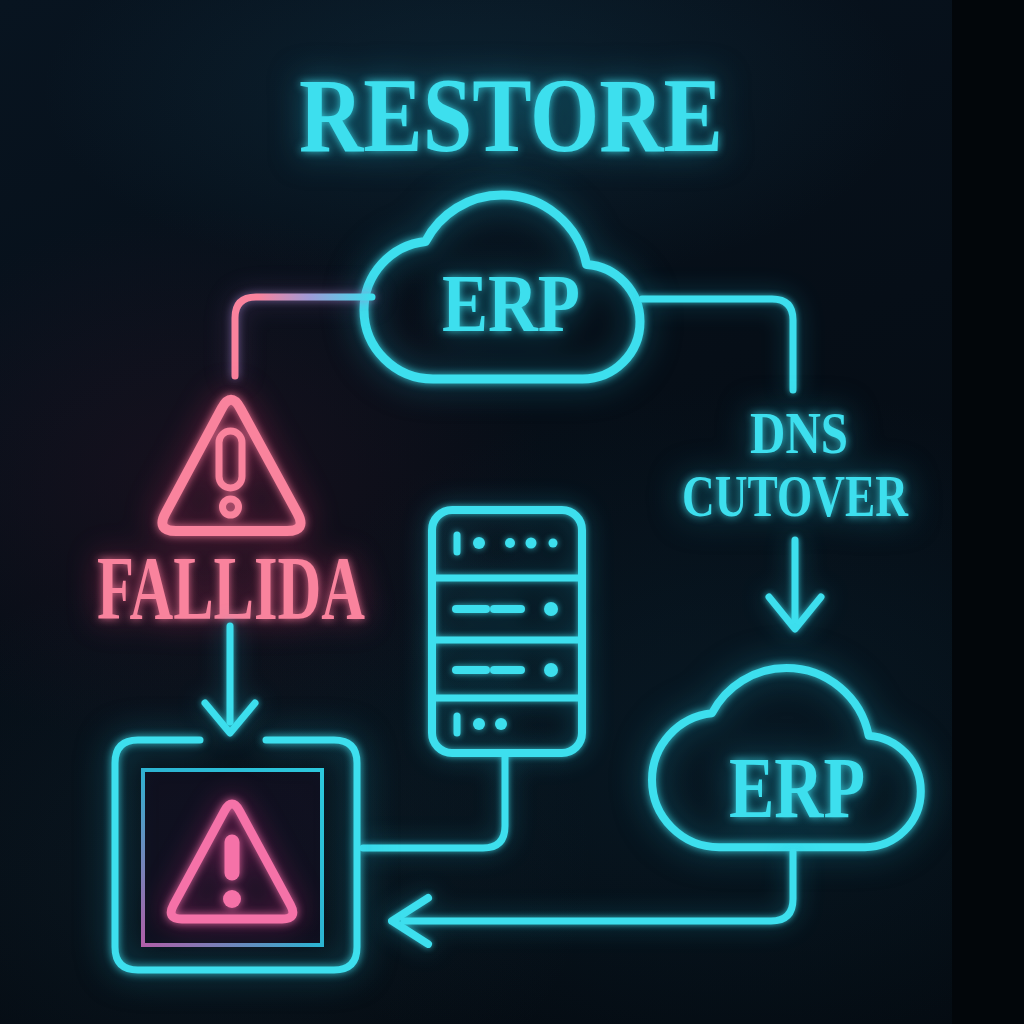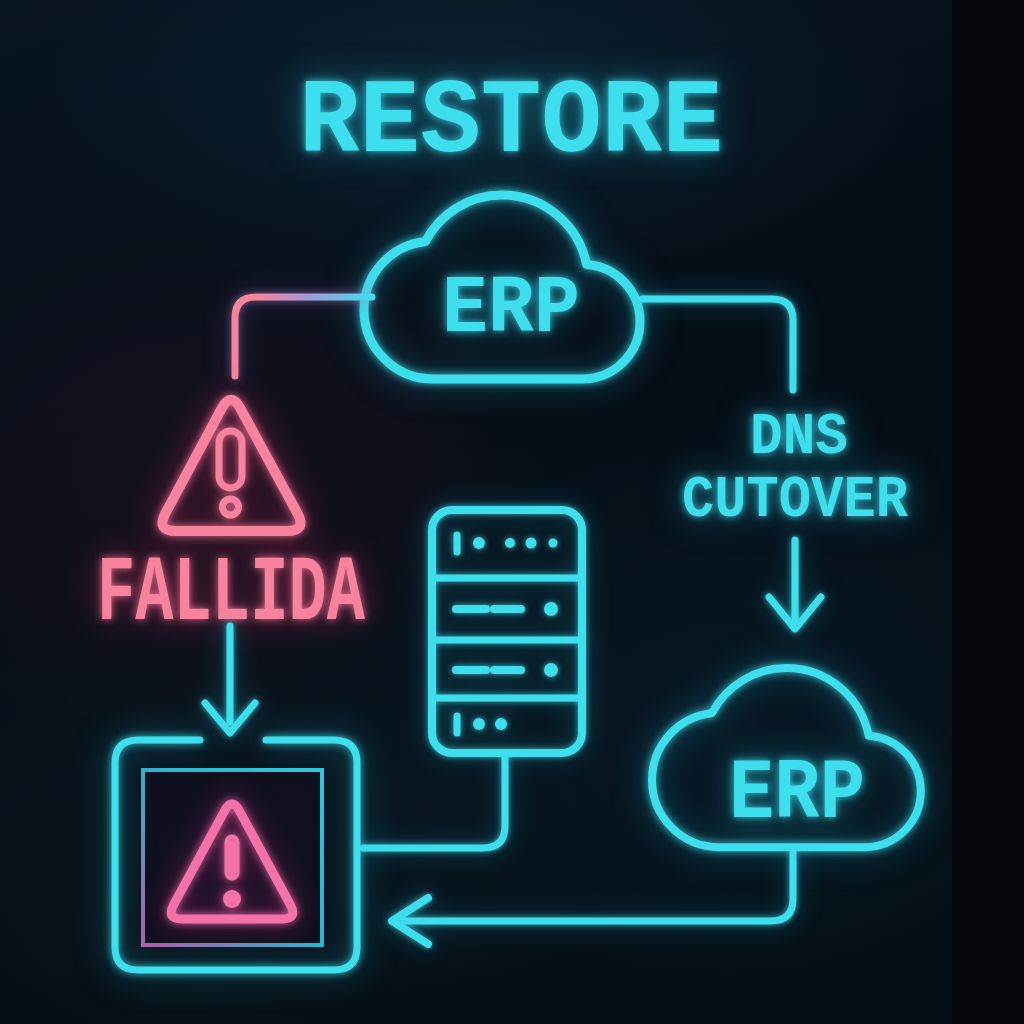--- a/index.html
+++ b/index.html
@@ -6,21 +6,21 @@
   .stage{
     position:relative;
     width:952px;height:1024px;
     overflow:hidden;
     background:
       radial-gradient(620px 280px at 50% 9%, rgba(22,70,92,0.30), transparent 70%),
       radial-gradient(480px 380px at 21% 47%, rgba(80,22,48,0.22), transparent 72%),
       radial-gradient(520px 420px at 23% 84%, rgba(40,90,110,0.14), transparent 72%),
       radial-gradient(700px 520px at 78% 74%, rgba(16,62,84,0.26), transparent 72%),
       linear-gradient(160deg,#081420 0%, #060e17 45%, #04090f 100%);
-    font-family:Liberation Mono, monospace;
+    font-family:Liberation Serif, serif;
   }
   svg{position:absolute;inset:0;}
   .neon-text{font-weight:bold;}
   .gc{filter:drop-shadow(0 0 4px rgba(62,224,240,.85)) drop-shadow(0 0 16px rgba(24,170,200,.50));}
   .gc2{filter:drop-shadow(0 0 3px rgba(62,224,240,.75)) drop-shadow(0 0 12px rgba(24,170,200,.40));}
   .gp{filter:drop-shadow(0 0 4px rgba(250,120,155,.85)) drop-shadow(0 0 16px rgba(230,50,110,.45));}
   .gm{filter:drop-shadow(0 0 4px rgba(244,110,170,.85)) drop-shadow(0 0 14px rgba(220,40,130,.45));}
   .gcp{filter:drop-shadow(0 0 4px rgba(170,140,210,.6)) drop-shadow(0 0 12px rgba(140,90,170,.35));}
 </style>
 </head>

